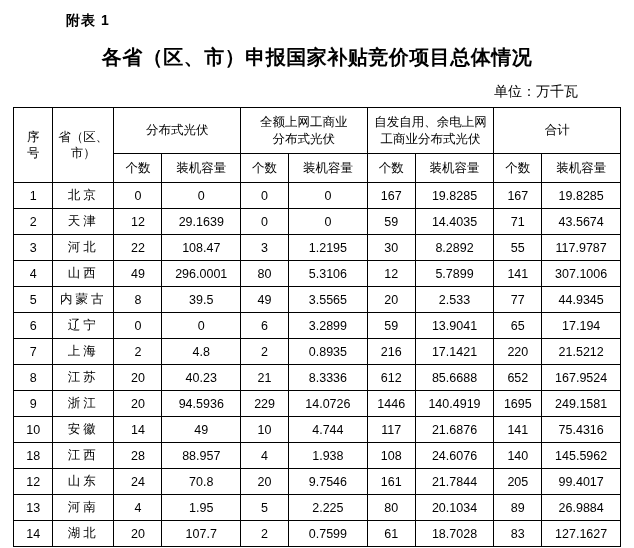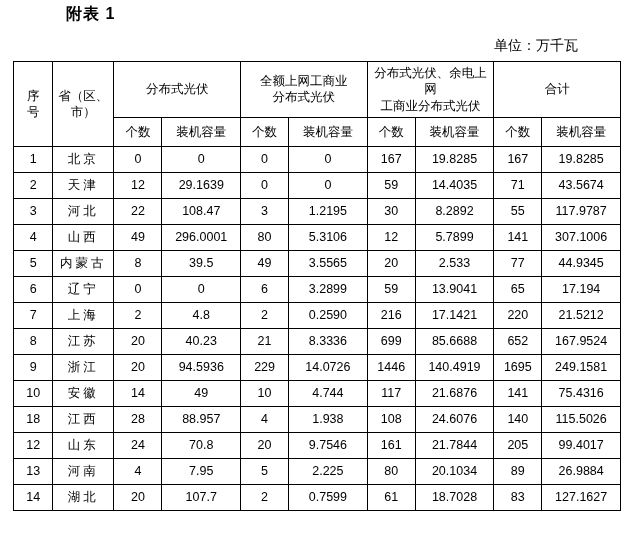--- a/index.html
+++ b/index.html
@@ -15,22 +15,22 @@
     overflow: hidden;
   }
   .page {
     position: relative;
     width: 634px;
     height: 548px;
     box-sizing: border-box;
     padding: 0;
   }
   .doc-label {
-    margin: 4px 0 0 66px;
-    font-size: 16px;
+    margin: 12px 0 0 66px;
+    font-size: 14px;
     font-weight: bold;
     letter-spacing: 1px;
     font-family: "Liberation Sans", sans-serif;
   }
   .doc-title {
     margin: 14px 0 0 0;
     text-align: center;
     font-size: 20px;
     font-weight: bold;
     letter-spacing: 0.5px;
@@ -76,20 +76,21 @@
   td.prov { letter-spacing: 3px; padding-left: 3px; }
   .rowspan-head { height: 68px; }
 </style>
 </head>
 <body>
 
 <div class="page">
 
   <div class="doc-label">附表 1</div>
 
+  <div class="doc-title">各省（区、市）申报国家补贴竞价项目总体情况</div>
 
   <div class="doc-unit">单位：万千瓦</div>
 
   <div class="table-wrap">
     <table class="data">
       <colgroup>
         <col class="col-idx">
         <col class="col-prov">
         <col class="col-cnt">
         <col class="col-cap">
@@ -111,21 +112,21 @@
             <div>市）</div>
           </th>
           <th colspan="2" class="hdr-group">
             <div>分布式光伏</div>
           </th>
           <th colspan="2" class="hdr-group">
             <div>全额上网工商业</div>
             <div>分布式光伏</div>
           </th>
           <th colspan="2" class="hdr-group">
-            <div>分布式光伏、余电上网</div>
+            <div>自发自用、余电上网</div>
             <div>工商业分布式光伏</div>
           </th>
           <th colspan="2" class="hdr-group">
             <div>合计</div>
           </th>
         </tr>
         <tr>
           <th class="hdr-sub">个数</th>
           <th class="hdr-sub">装机容量</th>
           <th class="hdr-sub">个数</th>
@@ -208,34 +209,34 @@
             <td>13.9041</td>
             <td>65</td>
             <td>17.194</td>
           </tr>
           <tr>
             <td class="idx">7</td>
             <td class="prov">上海</td>
             <td>2</td>
             <td>4.8</td>
             <td>2</td>
-            <td>0.2590</td>
+            <td>0.8935</td>
             <td>216</td>
             <td>17.1421</td>
             <td>220</td>
             <td>21.5212</td>
           </tr>
           <tr>
             <td class="idx">8</td>
             <td class="prov">江苏</td>
             <td>20</td>
             <td>40.23</td>
             <td>21</td>
             <td>8.3336</td>
-            <td>699</td>
+            <td>612</td>
             <td>85.6688</td>
             <td>652</td>
             <td>167.9524</td>
           </tr>
           <tr>
             <td class="idx">9</td>
             <td class="prov">浙江</td>
             <td>20</td>
             <td>94.5936</td>
             <td>229</td>
@@ -260,39 +261,39 @@
           <tr>
             <td class="idx">18</td>
             <td class="prov">江西</td>
             <td>28</td>
             <td>88.957</td>
             <td>4</td>
             <td>1.938</td>
             <td>108</td>
             <td>24.6076</td>
             <td>140</td>
-            <td>115.5026</td>
+            <td>145.5962</td>
           </tr>
           <tr>
             <td class="idx">12</td>
             <td class="prov">山东</td>
             <td>24</td>
             <td>70.8</td>
             <td>20</td>
             <td>9.7546</td>
             <td>161</td>
             <td>21.7844</td>
             <td>205</td>
             <td>99.4017</td>
           </tr>
           <tr>
             <td class="idx">13</td>
             <td class="prov">河南</td>
             <td>4</td>
-            <td>7.95</td>
+            <td>1.95</td>
             <td>5</td>
             <td>2.225</td>
             <td>80</td>
             <td>20.1034</td>
             <td>89</td>
             <td>26.9884</td>
           </tr>
           <tr>
             <td class="idx">14</td>
             <td class="prov">湖北</td>

